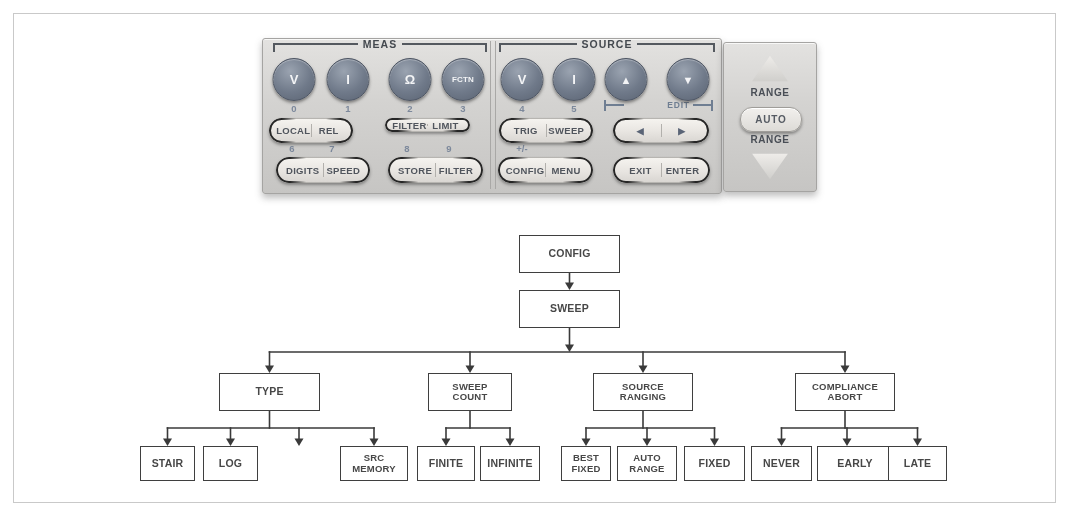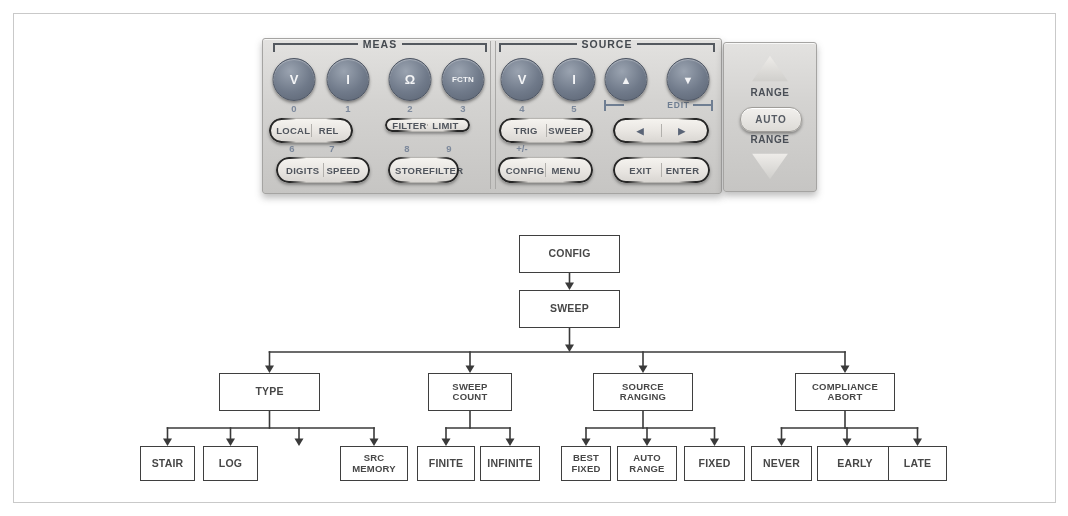--- a/index.html
+++ b/index.html
@@ -152,21 +152,21 @@
       <button class="pill" style="left: 350px; top: 79px; width: 96px; height: 25px;">
         <span class="half arrow">◀</span>
         <span class="divider"></span>
         <span class="half arrow">▶</span>
       </button>
       <button class="pill" style="left: 13px; top: 118px; width: 94px; height: 26px;">
         <span class="half">DIGITS</span>
         <span class="divider"></span>
         <span class="half">SPEED</span>
       </button>
-      <button class="pill" style="left: 125px; top: 118px; width: 71px; height: 26px;">
+      <button class="pill" style="left: 125px; top: 118px; width: 95px; height: 26px;">
         <span class="half">STORE</span>
         <span class="divider"></span>
         <span class="half">FILTER</span>
       </button>
       <button class="pill" style="left: 235px; top: 118px; width: 95px; height: 26px;">
         <span class="half">CONFIG</span>
         <span class="divider"></span>
         <span class="half">MENU</span>
       </button>
       <button class="pill" style="left: 350px; top: 118px; width: 97px; height: 26px;">

